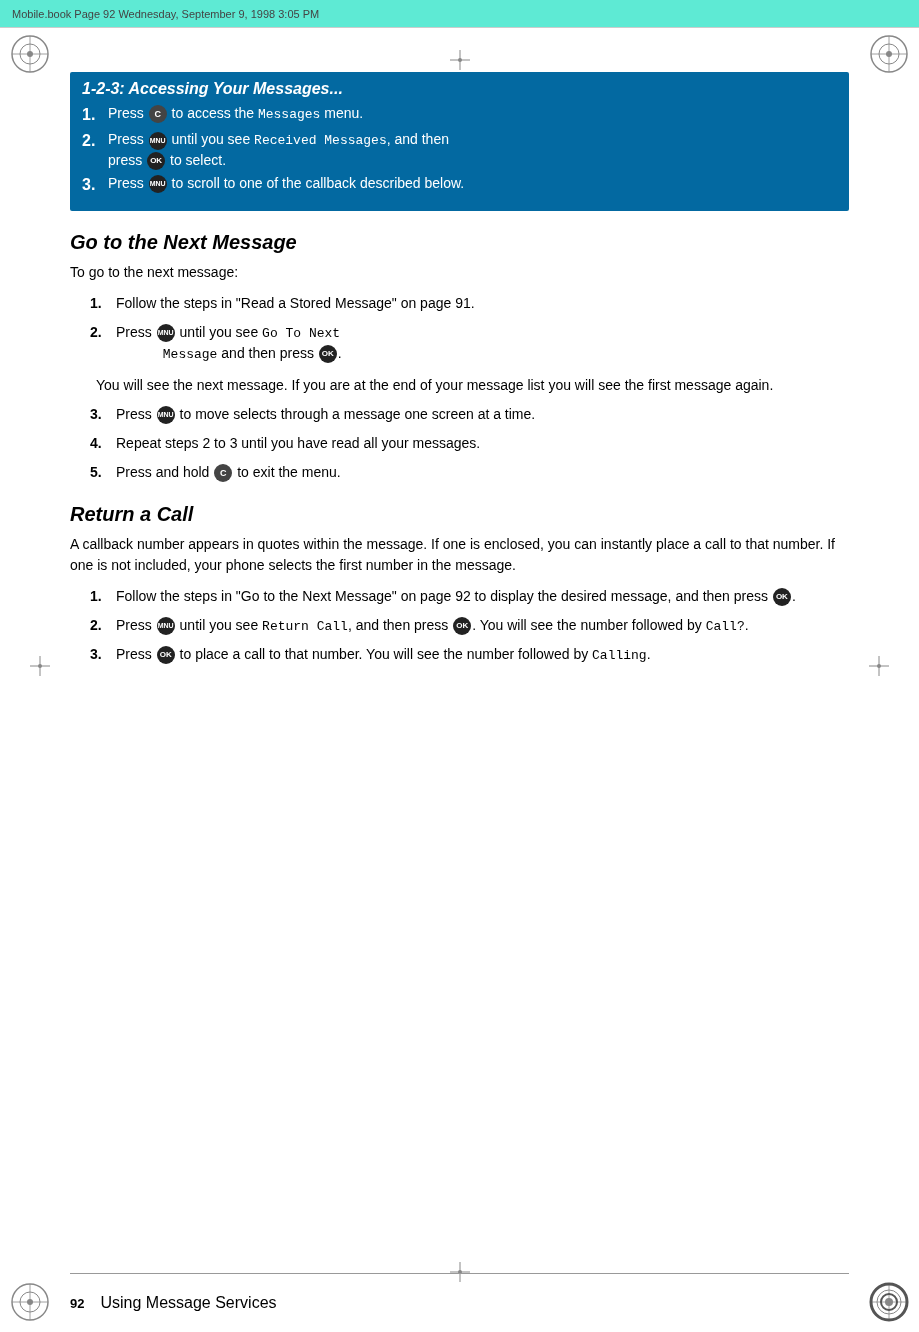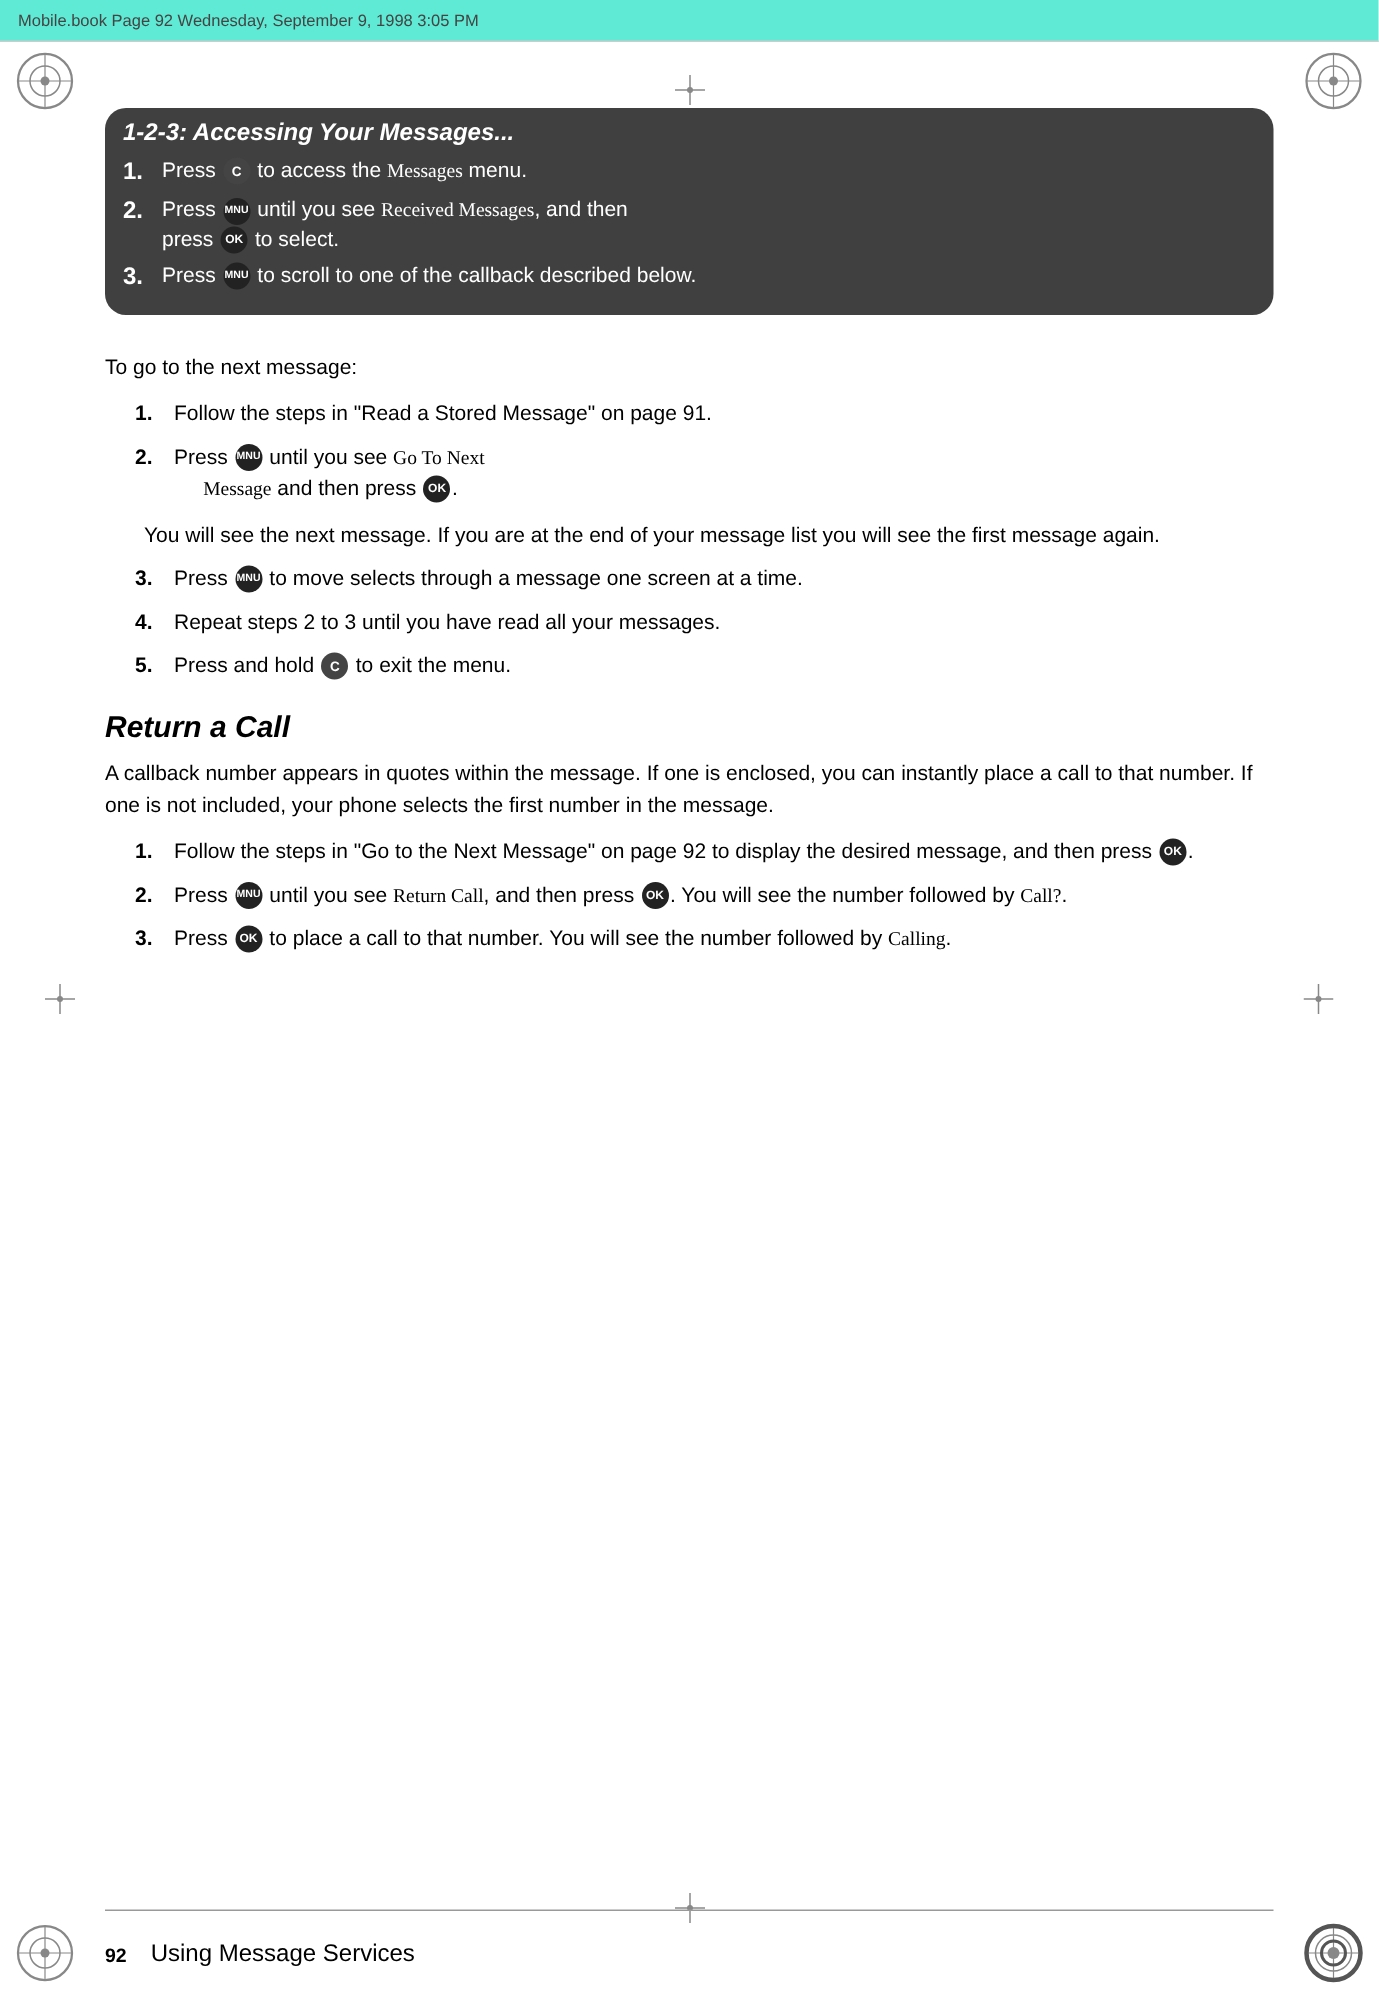--- a/index.html
+++ b/index.html
@@ -45,25 +45,24 @@
     .content {
       position: absolute;
       top: 72px;
       left: 70px;
       right: 70px;
       bottom: 60px;
     }
 
     
     .highlight-box {
-      background: #404040;
+      background: #0369a1;
       color: #fff;
       padding: 8px 12px 10px 12px;
-      margin-bottom: 24px;
-      border-radius: 14px;
+      border-radius: 2px;
     }
 
     .highlight-box .box-title {
       font-size: 16px;
       font-weight: bold;
       color: #ffffff;
       margin-bottom: 6px;
       font-style: italic;
     }
 
@@ -166,21 +165,21 @@
     .btn-icon.ok-btn {
       background: #222;
     }
 
     .btn-icon.c-btn {
       background: #444;
     }
 
     
     .mono {
-      font-family: Liberation Serif, serif;
+      font-family: Liberation Mono, monospace;
       font-size: 13px;
     }
 
     
     .footer {
       position: absolute;
       bottom: 20px;
       left: 70px;
       right: 70px;
       display: flex;
@@ -312,20 +311,21 @@
       </li>
       <li>
         <span class="num">3.</span>
         <span class="step-text">
           <span class="bold">Press </span><span class="btn-icon menu-btn" style="font-size:7px;">MNU</span><span> to scroll to one of the callback described below.</span>
         </span>
       </li>
     </ol>
   </div>
 
+  <div class="section-heading">Go to the Next Message</div>
   <div class="section-intro">To go to the next message:</div>
 
   <ol class="content-list">
     <li>
       <span class="num">1.</span>
       <span class="step-text">
         <span class="bold">Follow the steps</span><span> in "Read a Stored Message" on page 91.</span>
       </span>
     </li>
     <li>

